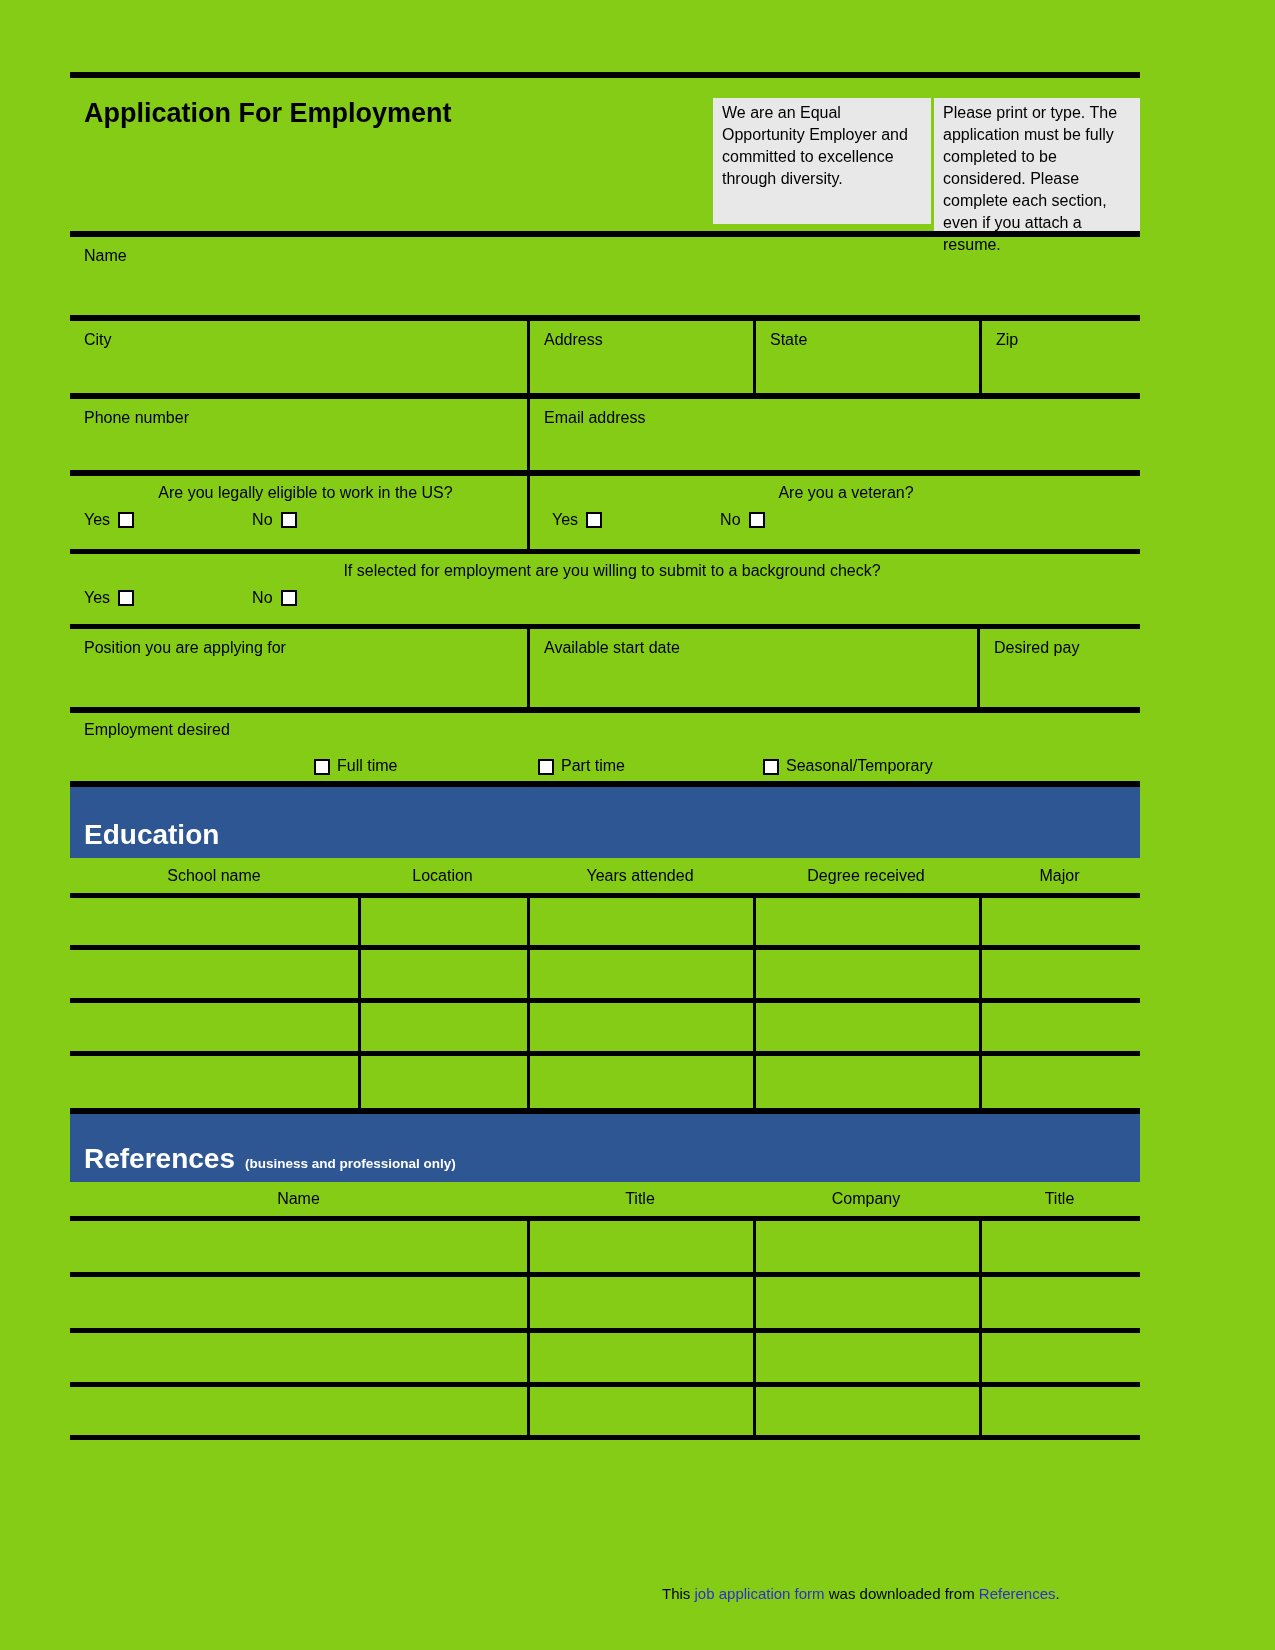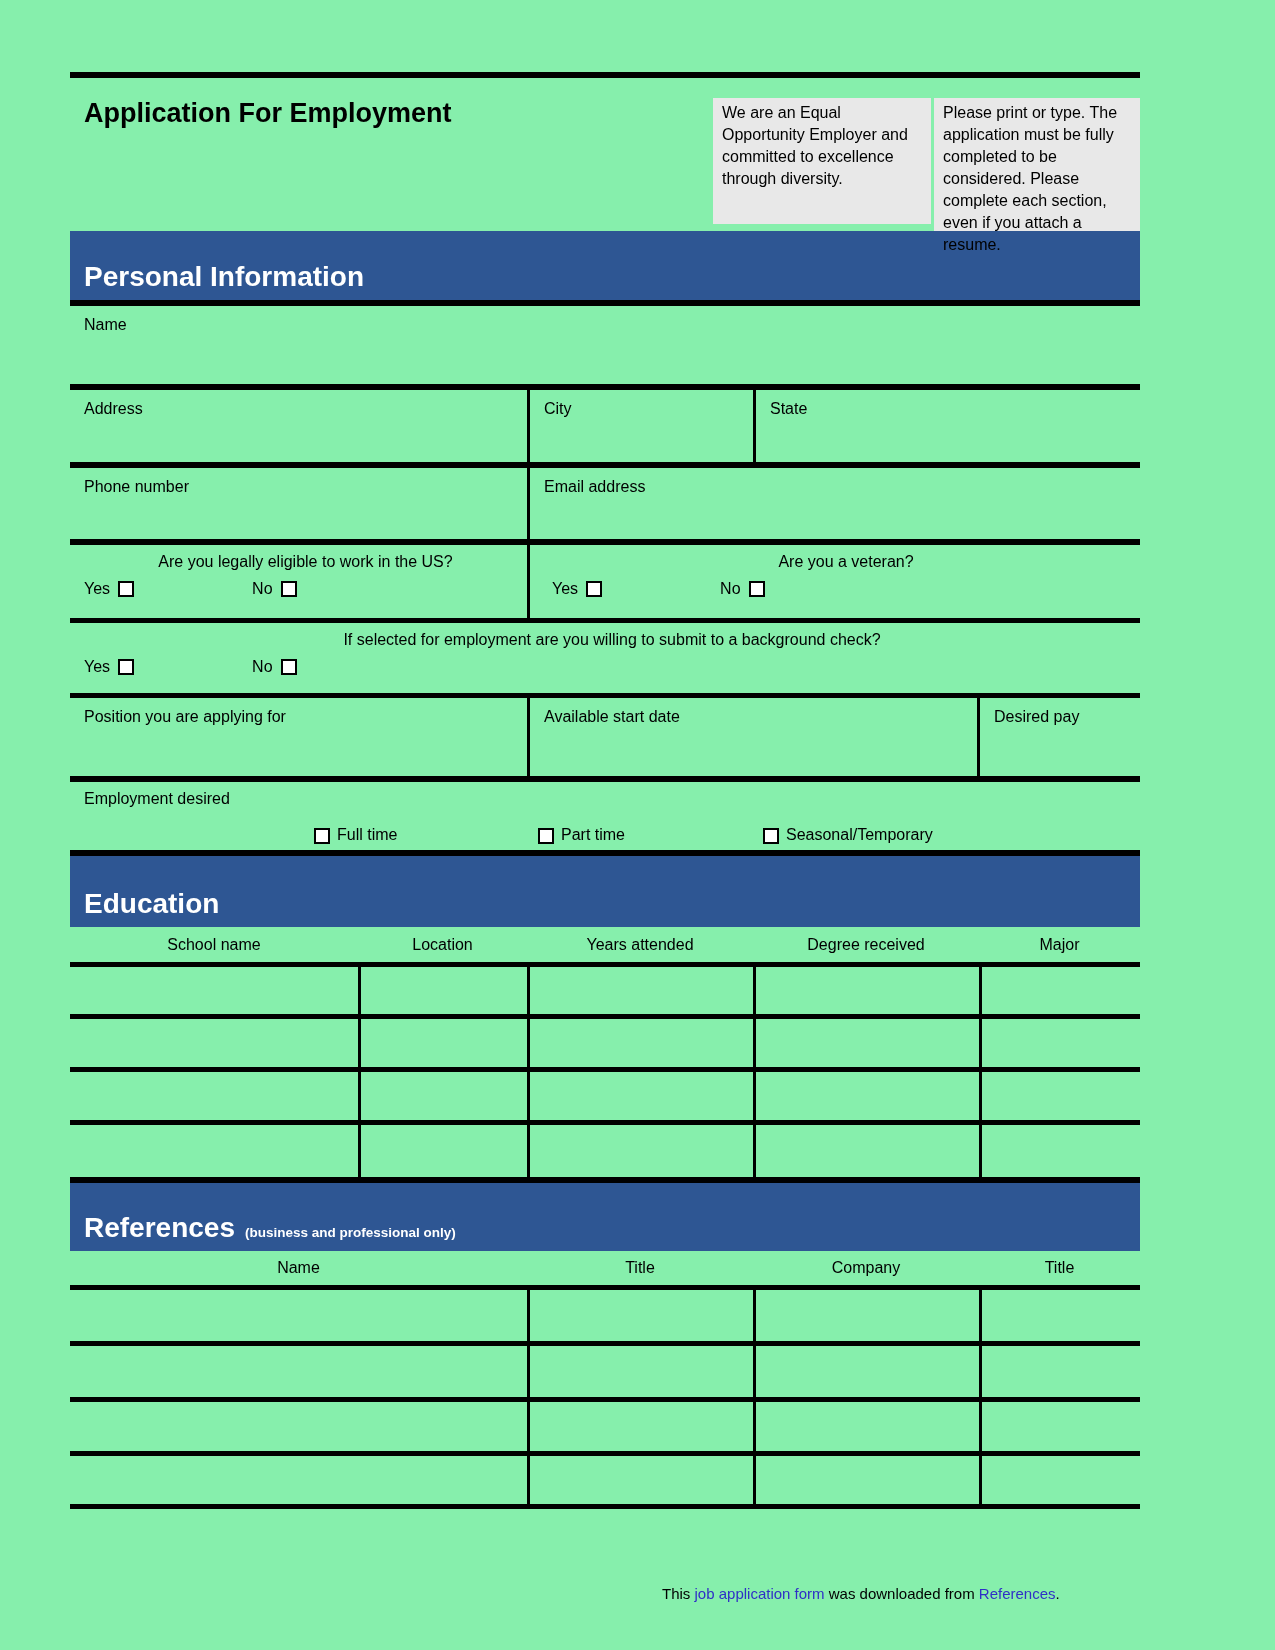--- a/index.html
+++ b/index.html
@@ -1,16 +1,16 @@
 <!DOCTYPE html>
 <html><head>
 <meta charset="utf-8">
 <style>
   html,body{margin:0;padding:0;background:#fff;}
-  .page{position:relative;width:1275px;height:1650px;background:#86efac;
+  .page{position:relative;width:1275px;height:1650px;background:#84cc16;
         font-family:"Liberation Sans",sans-serif;color:#000;overflow:hidden;}
   .content{position:absolute;left:70px;top:72px;width:1070px;}
   .rule{background:#000;width:100%;}
   .h5{height:5px;} .h6{height:6px;}
 
   
   .hdr{position:relative;height:133px;}
   .title{margin:20px 0 0 14px;font-size:27px;font-weight:bold;letter-spacing:0;}
   .notice{position:absolute;top:0;background:#e8e8e8;font-size:16px;line-height:1.38;
           padding:4px 9px;box-sizing:border-box;}
@@ -60,40 +60,40 @@
   <div class="content">
 
     <div class="rule h6"></div>
 
     <div class="hdr">
       <h1 class="title">Application For Employment</h1>
       <div class="notice notice-eeo">We are an Equal Opportunity Employer and committed to excellence through diversity.</div>
       <div class="notice notice-print">Please print or type. The application must be fully completed to be considered. Please complete each section, even if you attach a resume.</div>
     </div>
 
-    <div class="bar" style="height:69px">
-      <span>Personal Information</span>
-    </div>
     <div class="rule h6"></div>
 
     <div class="row" style="height:78px;padding:10px 0 0 14px;">
       <span class="lbl">Name</span>
     </div>
     <div class="rule h6"></div>
 
     <div class="row" style="height:72px;">
       <div class="grid" style="grid-template-columns:457px 226px 226px 161px;">
         <div class="cell">
+          <span class="lbl">City</span>
+        </div>
+        <div class="cell">
           <span class="lbl">Address</span>
         </div>
         <div class="cell">
-          <span class="lbl">City</span>
-        </div>
-        <div class="cell">
           <span class="lbl">State</span>
+        </div>
+        <div class="cell">
+          <span class="lbl">Zip</span>
         </div>
       </div>
     </div>
     <div class="rule h6"></div>
 
     <div class="row" style="height:71px;">
       <div class="grid" style="grid-template-columns:457px 613px;">
         <div class="cell">
           <span class="lbl">Phone number</span>
         </div>

